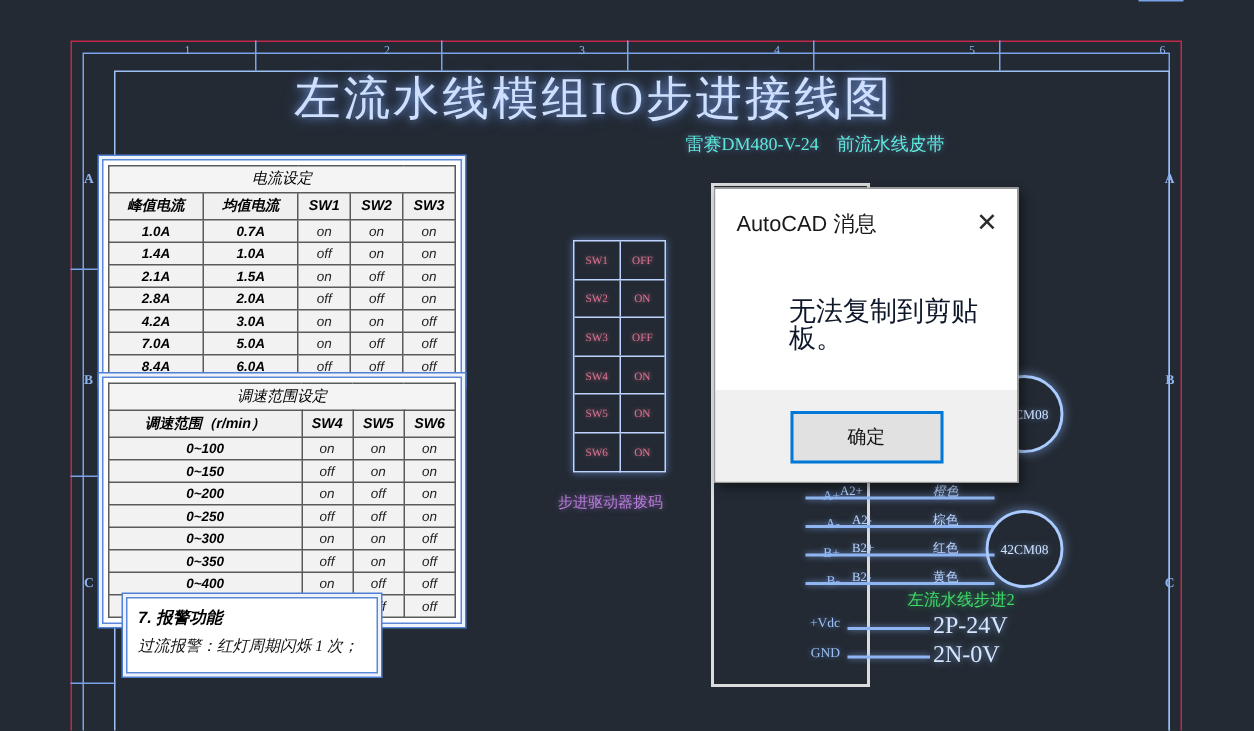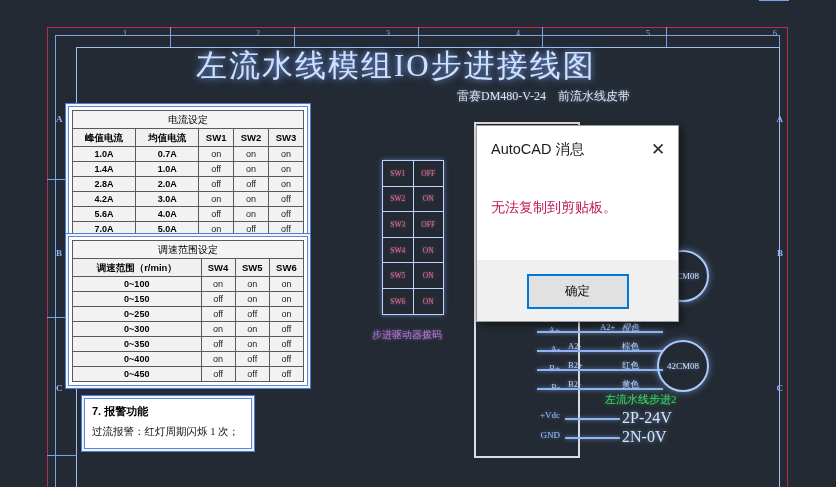--- a/index.html
+++ b/index.html
@@ -34,49 +34,49 @@
 
   
   .main-title{
     position:absolute;left:196px;top:45px;
     font-size:31px;letter-spacing:2px;color:#cfe0ff;
     font-family:"Liberation Serif", serif;
     text-shadow:0 0 6px rgba(140,180,255,.75), 0 0 12px rgba(90,140,255,.45);
     white-space:nowrap;
   }
   .subtitle{
-    position:absolute;left:457px;top:88px;font-size:12px;color:#e5e5e5;
+    position:absolute;left:457px;top:88px;font-size:12px;color:#5eead4;
     font-family:"Liberation Serif", serif;white-space:nowrap;
     text-shadow:0 0 4px rgba(120,170,255,.6);
   }
 
   
   .paper{
     position:absolute;background:#ffffff;
     border:1px solid #5b87d8;
     box-shadow:0 0 0 2px #eef3fb, 0 0 0 3px #4f7fd4;
-    box-sizing:border-box;padding:3px;
+    box-sizing:border-box;padding:3px;font-style:italic;
   }
   table.t{
     border-collapse:collapse;width:100%;
     font-family:"Liberation Sans", sans-serif;
     color:#000;
   }
   table.t td,table.t th{
     border:1px solid #5a5a5a;text-align:center;
     padding:0;height:14px;line-height:14px;font-size:9px;
     background:#f2f2f2;white-space:nowrap;
   }
   table.t .cap{font-weight:normal;font-size:10px;height:17px;line-height:17px;background:#f4f4f4;}
   table.t .hdr{font-weight:bold;font-size:9.5px;height:17px;line-height:17px;background:#f0f0f0;}
   table.t .val{font-weight:bold;}
   table.t .sw{font-weight:normal;color:#222;}
 
   #current-table{left:68px;top:106px;width:240px;}
-  #speed-table{left:68px;top:236px;width:240px;}
+  #speed-table{left:68px;top:251px;width:240px;}
 
   
   #alarm-box{
     left:84px;top:398px;width:168px;
     background:#fff;border:1px solid #5b87d8;
     box-shadow:0 0 0 2px #eef3fb,0 0 0 3px #4f7fd4;
     padding:5px 7px 7px 7px;
   }
   #alarm-box .a-title{font-size:11px;font-weight:bold;color:#000;
     font-family:"Liberation Sans",sans-serif;margin-bottom:4px;}
@@ -157,21 +157,21 @@
     height:46px;display:flex;align-items:center;
     padding:0 6px 0 14px;background:#fff;flex:0 0 auto;
   }
   #dlg-title{font-size:14.5px;color:#1a1a1a;flex:1;white-space:nowrap;}
   #dlg-close{
     width:28px;height:26px;display:flex;align-items:center;justify-content:center;
     font-size:17px;color:#2b2b2b;cursor:default;line-height:1;
     font-family:"DejaVu Sans",sans-serif;
   }
   #dlg-body{flex:1;padding:26px 14px 0 14px;background:#fff;}
-  #dlg-message{font-size:14px;color:#be185d;line-height:18px;}
+  #dlg-message{font-size:18px;color:#0f172a;line-height:18px;margin-left:35px;}
   #dlg-footer{
     height:60px;background:#f0f0f0;border-top:1px solid #f0f0f0;
     display:flex;align-items:center;justify-content:center;flex:0 0 auto;
   }
   #dlg-ok{
     width:98px;height:31px;background:#e1e1e1;
     border:2px solid #0078d7;
     font-size:12.5px;color:#111;
     display:flex;align-items:center;justify-content:center;
     cursor:default;
@@ -234,37 +234,37 @@
             <td class="sw">on</td>
           </tr>
           <tr>
             <td class="val">1.4A</td>
             <td class="val">1.0A</td>
             <td class="sw">off</td>
             <td class="sw">on</td>
             <td class="sw">on</td>
           </tr>
           <tr>
+            <td class="val">2.1A</td>
+            <td class="val">1.5A</td>
+            <td class="sw">on</td>
+            <td class="sw">off</td>
+            <td class="sw">on</td>
+          </tr>
+          <tr>
             <td class="val">2.8A</td>
             <td class="val">2.0A</td>
             <td class="sw">off</td>
             <td class="sw">off</td>
             <td class="sw">on</td>
           </tr>
           <tr>
             <td class="val">4.2A</td>
             <td class="val">3.0A</td>
             <td class="sw">on</td>
-            <td class="sw">on</td>
-            <td class="sw">off</td>
-          </tr>
-          <tr>
-            <td class="val">5.6A</td>
-            <td class="val">4.0A</td>
-            <td class="sw">off</td>
             <td class="sw">on</td>
             <td class="sw">off</td>
           </tr>
           <tr>
             <td class="val">7.0A</td>
             <td class="val">5.0A</td>
             <td class="sw">on</td>
             <td class="sw">off</td>
             <td class="sw">off</td>
           </tr>
@@ -294,20 +294,26 @@
           <tr>
             <td class="val">0~100</td>
             <td class="sw">on</td>
             <td class="sw">on</td>
             <td class="sw">on</td>
           </tr>
           <tr>
             <td class="val">0~150</td>
             <td class="sw">off</td>
             <td class="sw">on</td>
+            <td class="sw">on</td>
+          </tr>
+          <tr>
+            <td class="val">0~200</td>
+            <td class="sw">on</td>
+            <td class="sw">off</td>
             <td class="sw">on</td>
           </tr>
           <tr>
             <td class="val">0~250</td>
             <td class="sw">off</td>
             <td class="sw">off</td>
             <td class="sw">on</td>
           </tr>
           <tr>
             <td class="val">0~300</td>
@@ -384,21 +390,21 @@
   <div class="wire" style="left:580px;top:302px;width:90px;"></div>
   <div class="wcolor" style="left:600px;top:292px;">黄色</div>
   <div class="motor" style="left:657px;top:250px;">42CM08</div>
   <div class="motor-label" style="left:645px;top:307px;">步进1</div>
 
   <div class="wire" style="left:537px;top:331px;width:126px;"></div>
   <div class="wire" style="left:537px;top:350px;width:126px;"></div>
   <div class="wire" style="left:537px;top:369px;width:126px;"></div>
   <div class="wire" style="left:537px;top:388px;width:126px;"></div>
 
-  <div class="wlabel" style="left:600px;top:322px;">A2+</div>
+  <div class="wlabel" style="left:560px;top:322px;">A2+</div>
   <div class="wlabel" style="left:568px;top:341px;">A2-</div>
   <div class="wlabel" style="left:568px;top:360px;">B2+</div>
   <div class="wlabel" style="left:568px;top:379px;">B2-</div>
 
   <div class="wcolor" style="left:622px;top:322px;font-style:italic;">橙色</div>
   <div class="wcolor" style="left:622px;top:341px;">棕色</div>
   <div class="wcolor" style="left:622px;top:360px;">红色</div>
   <div class="wcolor" style="left:622px;top:379px;">黄色</div>
 
   <div class="motor" style="left:657px;top:340px;">42CM08</div>

